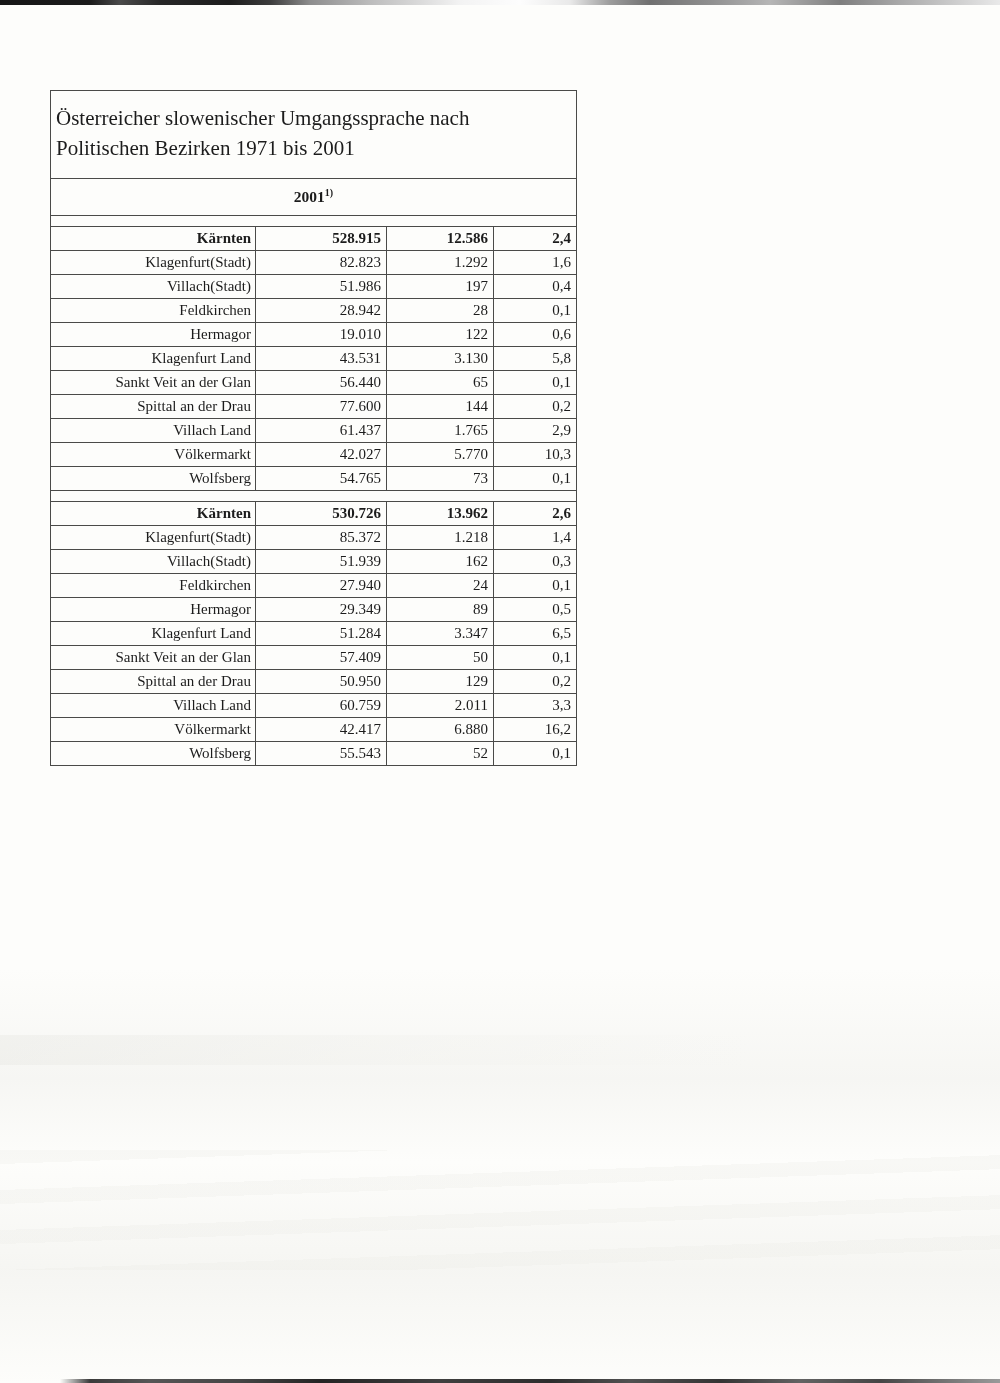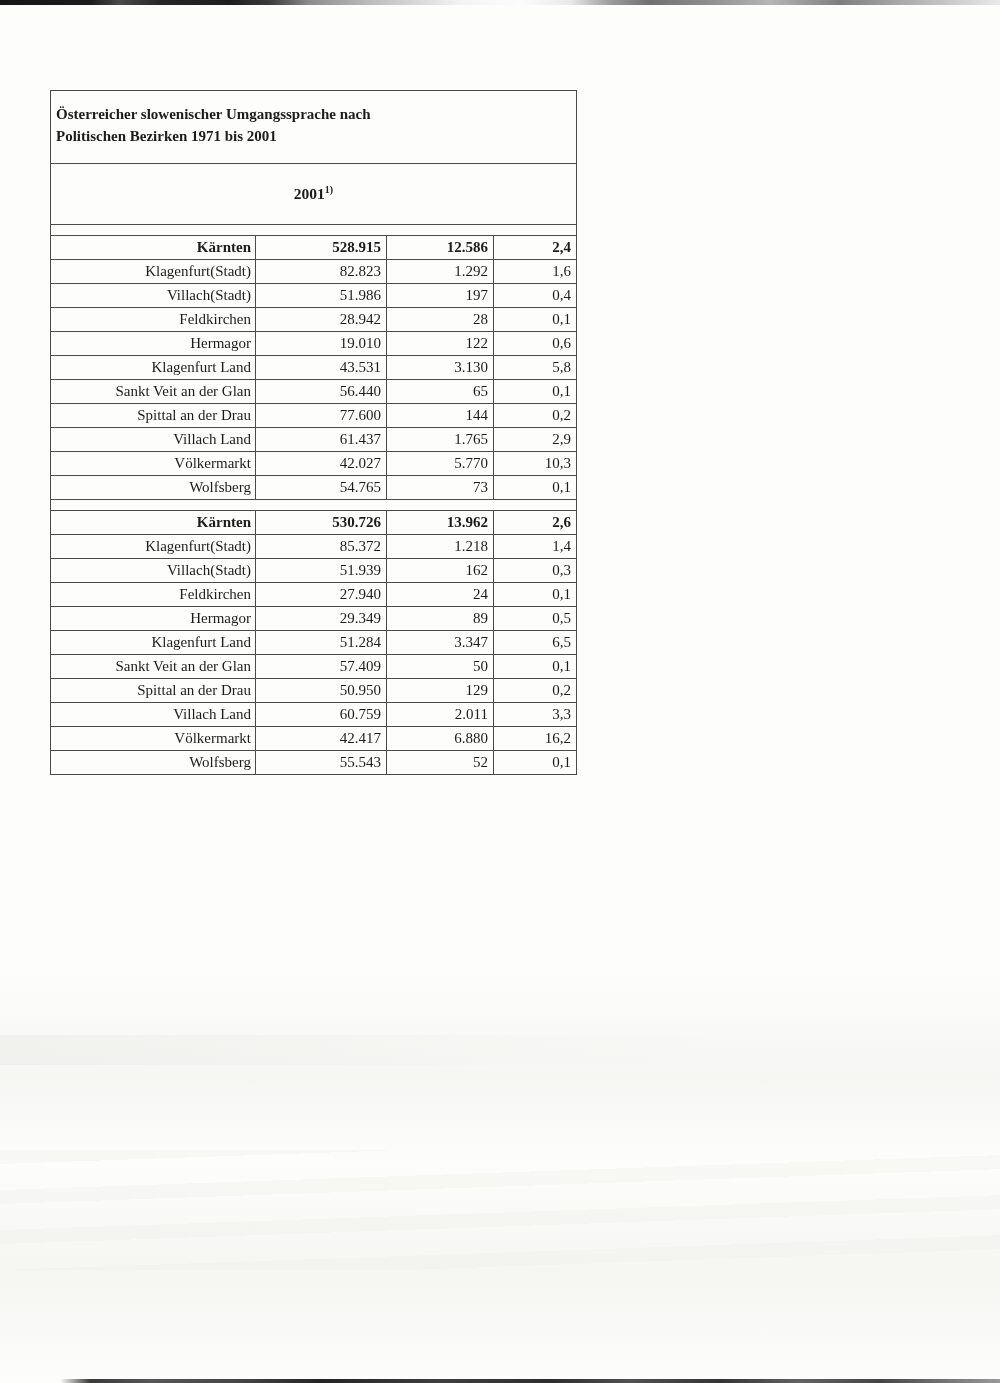--- a/index.html
+++ b/index.html
@@ -69,43 +69,43 @@
     top: 90px;
     width: 526px;
     border-collapse: collapse;
     table-layout: fixed;
   }
   table.census td {
     border: 1px solid #4a4a48;
     overflow: hidden;
   }
   .title-cell {
-    font-weight: bold;
-    font-size: 15px;
+    font-weight: normal;
+    font-size: 21px;
     line-height: 1.45;
     padding: 12px 8px 14px 5px;
     height: 46px;
     vertical-align: middle;
   }
   .head-cell {
     text-align: center;
     font-size: 15px;
     line-height: 1.3;
     height: 70px;
     vertical-align: middle;
     padding: 2px 2px;
   }
   .head-multiline { white-space: pre-line; }
   .year-cell {
     text-align: center;
     font-weight: bold;
     font-size: 15.5px;
     height: 28px;
     vertical-align: middle;
-    padding: 16px;
+    padding: 4px;
   }
   .spacer-cell {
     height: 10px;
     padding: 0;
   }
   .data-row td {
     font-size: 15px;
     height: 21px;
     padding: 1px 4px 1px 4px;
     vertical-align: middle;

